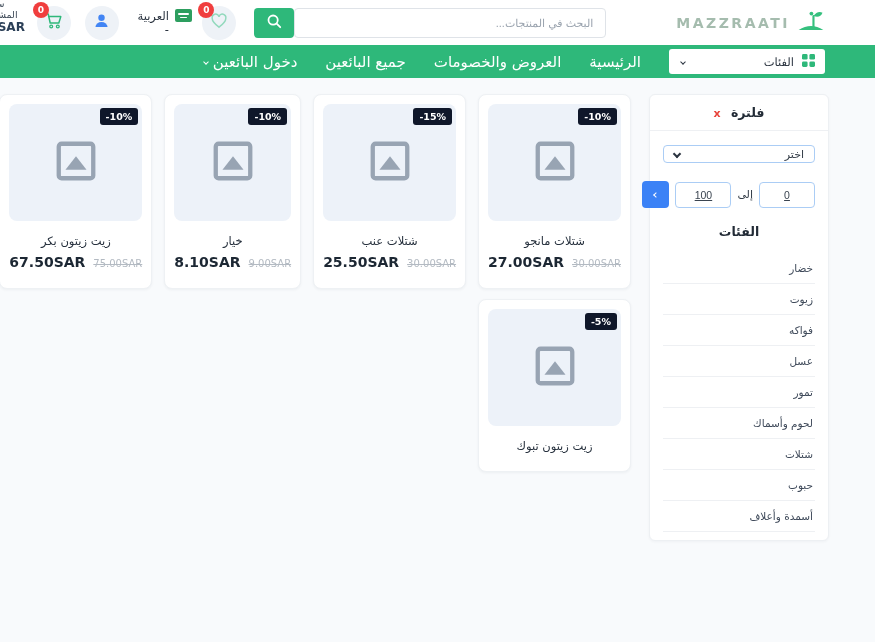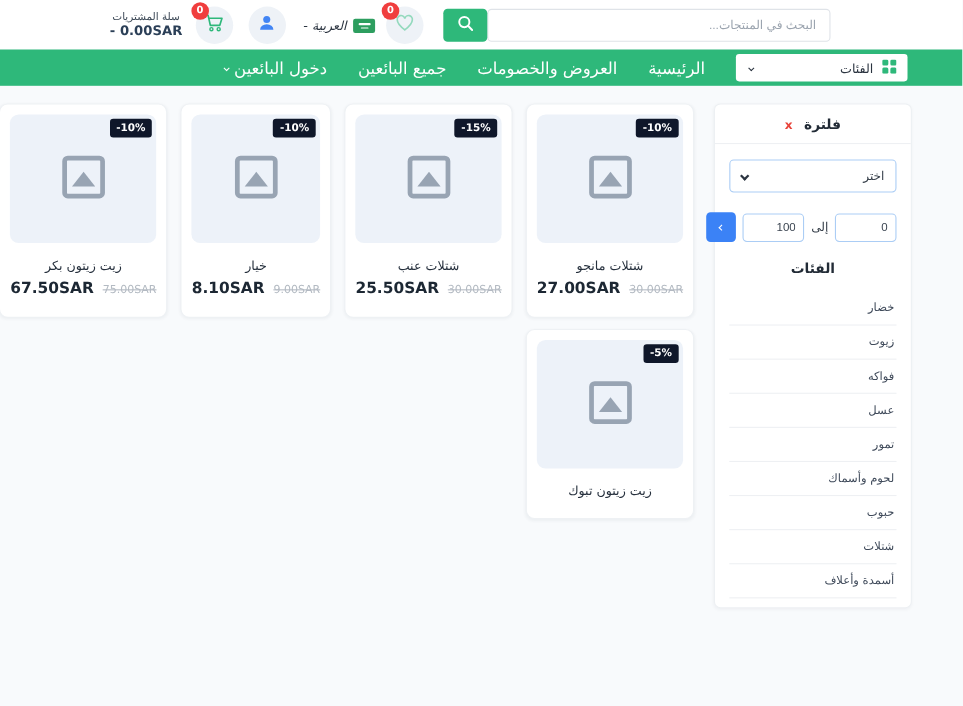--- a/index.html
+++ b/index.html
@@ -30,21 +30,21 @@
     background:#eef2f7; display:flex; align-items:center; justify-content:center;
     cursor:pointer; flex-shrink:0;
   }
   .badge {
     position:absolute; top:-4px; left:-4px; min-width:16px; height:16px;
     background:#f03e3e; color:#fff; font-size:9px; font-weight:bold;
     border-radius:50%; display:flex; align-items:center; justify-content:center;
     direction:ltr; padding:0 2px;
   }
   .wishlist { margin-right:18px; }
-  .lang { display:flex; align-items:flex-end; gap:6px; margin-right:10px; cursor:pointer;font-style:italic; }
+  .lang { display:flex; align-items:flex-start; gap:6px; margin-right:10px; cursor:pointer; }
   .lang-label { font-size:11.5px; color:#2b3440; }
   .flag { width:20px; height:13px; background:#2d9e5f; border-radius:2px;
           display:flex; flex-direction:column; align-items:center; justify-content:center; gap:2px; }
   .flag i { display:block; width:11px; height:2px; background:#fff; border-radius:1px; }
   .flag i+i { width:7px; height:1px; }
   .user { margin-right:16px; }
   .cart { margin-right:14px; }
   .cart-info { margin-right:12px; text-align:center; cursor:pointer; }
   .cart-info-label { font-size:9.5px; color:#3c4856; }
   .cart-info-total { font-size:12px; font-weight:bold; color:#2b3f57; }
@@ -83,30 +83,30 @@
   
   .content { display:flex; gap:18px; align-items:flex-start; }
   
   .sidebar { width:180px; flex-shrink:0; background:#fff; border:1px solid #edf0f3;
              border-radius:6px; box-shadow:0 1px 3px rgba(20,30,50,.04); }
   .filter-head { padding:10px; text-align:center; border-bottom:1px solid #eef0f3;
                  font-size:12.5px; font-weight:bold; color:#222b36; }
   .filter-clear { color:#e8453c; font-weight:bold; font-size:11px; margin-right:6px; cursor:pointer; }
   .filter-body { padding:14px 13px 8px; }
   .filter-select {
-    height:30px; border:1.5px solid #abcdf5; border-radius:4px; background:#fff;
+    height:18px; border:1.5px solid #abcdf5; border-radius:4px; background:#fff;
     display:flex; align-items:center; justify-content:space-between; padding:0 10px;
     cursor:pointer; margin-bottom:18px;
   }
   .filter-select-value { font-size:11px; color:#333c47; }
   .section-title { text-align:center; font-size:12.5px; font-weight:bold; color:#222b36; margin:4px 0 14px; }
   .price-row { display:flex; align-items:center; gap:6px; margin-bottom:16px; }
   .price-input {
     width:56px; height:26px; border:1.5px solid #abcdf5; border-radius:4px;
-    font-size:10.5px; color:#3a4450; text-align:right; padding:0 7px; outline:none; direction:ltr;
+    font-size:10.5px; color:#3a4450; text-align:center; padding:0 7px; outline:none; direction:ltr;text-decoration:underline;
   }
   .price-to { font-size:11px; color:#333c47; }
   .price-go {
     width:27px; height:27px; background:#3b82f6; border:none; border-radius:4px;
     display:flex; align-items:center; justify-content:center; cursor:pointer; color:#fff;
     flex-shrink:0;
   }
   .cat-list { list-style:none; }
   .cat-item { font-size:10.5px; color:#3f4a5a; padding:9px 2px; border-bottom:1px solid #eef0f3;
               text-align:right; cursor:pointer; }
@@ -125,20 +125,31 @@
   .prod-name { margin-top:13px; text-align:center; font-size:11.5px; color:#26303d; }
   .prices { direction:ltr; display:flex; justify-content:center; align-items:baseline;
             gap:8px; margin-top:6px; }
   .price-now { font-size:14px; font-weight:bold; color:#1c2733; }
   .price-old { font-size:10px; color:#b3bac2; text-decoration:line-through;text-align:center; }
 </style>
 </head>
 <body>
 
 <header class="header">
+  <div class="logo">
+    <span>
+      <svg width="28" height="26" viewBox="0 0 34 30">
+        <path d="M2 26 Q17 16 32 26 L2 26 Z" fill="#35c07e"></path>
+        <path d="M20 9 L20 23" stroke="#35c07e" stroke-width="2.6" stroke-linecap="round"></path>
+        <path d="M20 9 Q25 2 31 5 Q28 12 20 9 Z" fill="#35c07e"></path>
+        <circle cx="17.5" cy="6" r="2.3" fill="#35c07e"></circle>
+      </svg>
+    </span>
+    <span class="logo-text">MAZZRAATI</span>
+  </div>
 
   <div class="search-group">
     <input class="search-input" placeholder="البحث في المنتجات..." style="">
     <button class="search-btn">
       <span>
         <svg width="16" height="16" viewBox="0 0 18 18" fill="none">
           <circle cx="8" cy="8" r="5.2" stroke="#fff" stroke-width="2"></circle>
           <path d="M12 12 L16 16" stroke="#fff" stroke-width="2" stroke-linecap="round"></path>
         </svg>
       </span>
@@ -268,25 +279,25 @@
 
             <li class="cat-item">
               <span>تمور</span>
             </li>
 
             <li class="cat-item">
               <span>لحوم وأسماك</span>
             </li>
 
             <li class="cat-item">
+              <span>شتلات</span>
+            </li>
+
+            <li class="cat-item">
               <span>حبوب</span>
-            </li>
-
-            <li class="cat-item">
-              <span>شتلات</span>
             </li>
 
             <li class="cat-item">
               <span>أسمدة وأعلاف</span>
             </li>
           </ul>
       </div>
     </aside>
 
     <section class="grid">

